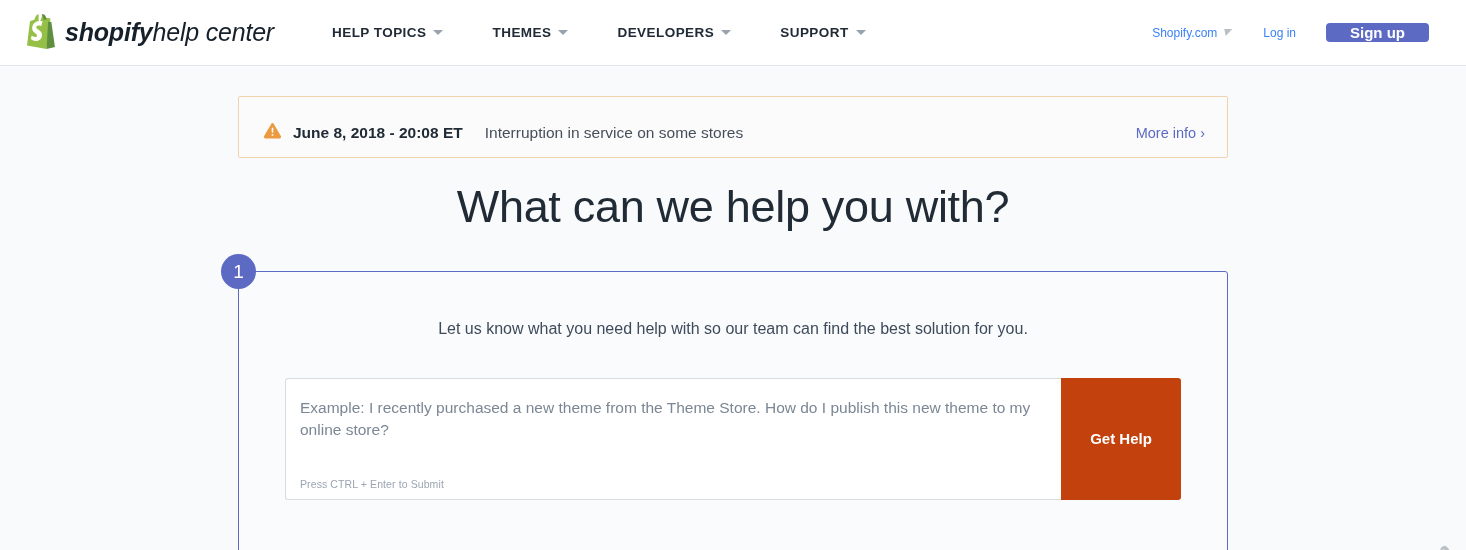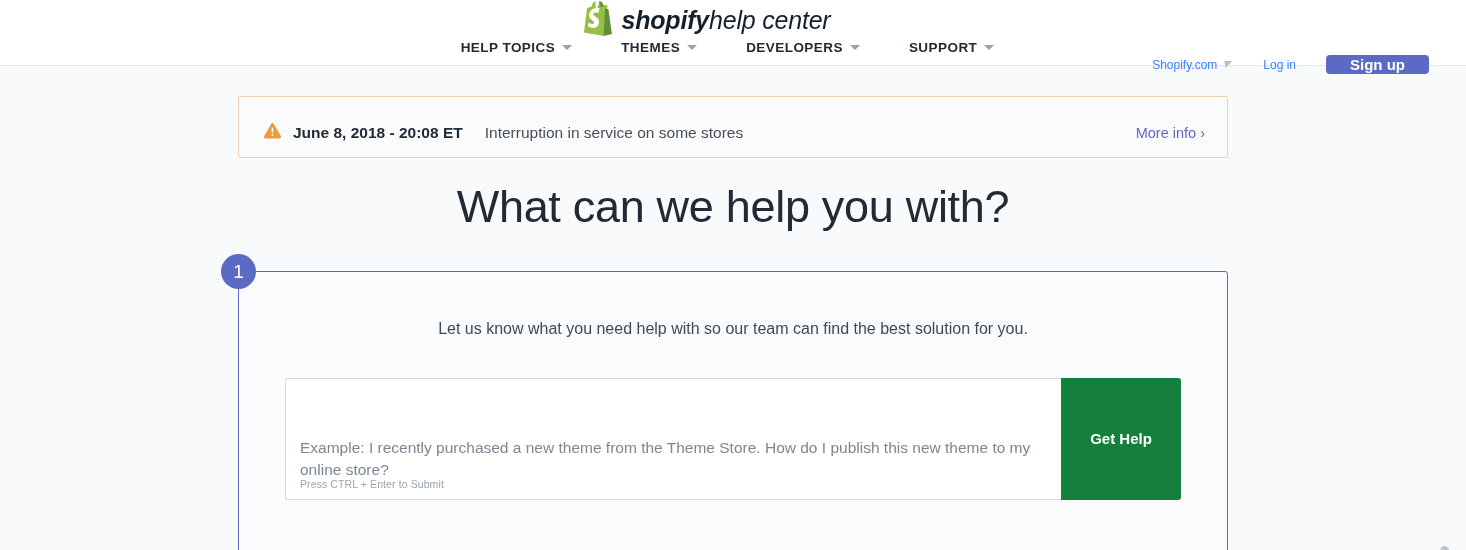--- a/index.html
+++ b/index.html
@@ -21,21 +21,20 @@
   
   .header {
     height: 66px;
     background: #ffffff;
     border-bottom: 1px solid #e3e6ea;
     display: flex;
     align-items: center;
     padding: 0 37px 0 26px;
     position: relative;
     z-index: 5;
-    flex-direction: column;
   }
 
   .brand {
     display: flex;
     align-items: center;
     gap: 9px;
     margin-right: 42px;
     cursor: pointer;
   }
   .brand-bag { flex: 0 0 auto; display: block; }
@@ -224,34 +223,33 @@
     border: 1px solid #d8dce1;
     border-right: none;
     border-radius: 3px 0 0 3px;
     padding: 18px 18px 0 14px;
     position: relative;
   }
   .ask-placeholder {
     font-size: 15.5px;
     color: #7b8794;
     line-height: 1.45;
-    margin-top: 40px;
   }
   .ask-hint {
     position: absolute;
     left: 14px;
     bottom: 9px;
     font-size: 10.5px;
     font-weight: normal;
     color: #9aa5b1;
     letter-spacing: 0.1px;
   }
   .get-help-btn {
     flex: 0 0 120px;
-    background: #15803d;
+    background: #c2410c;
     color: #ffffff;
     border: none;
     border-radius: 0 3px 3px 0;
     font-size: 15px;
     font-weight: bold;
     cursor: pointer;
     font-family: inherit;
     display: flex;
     align-items: center;
     justify-content: center;

